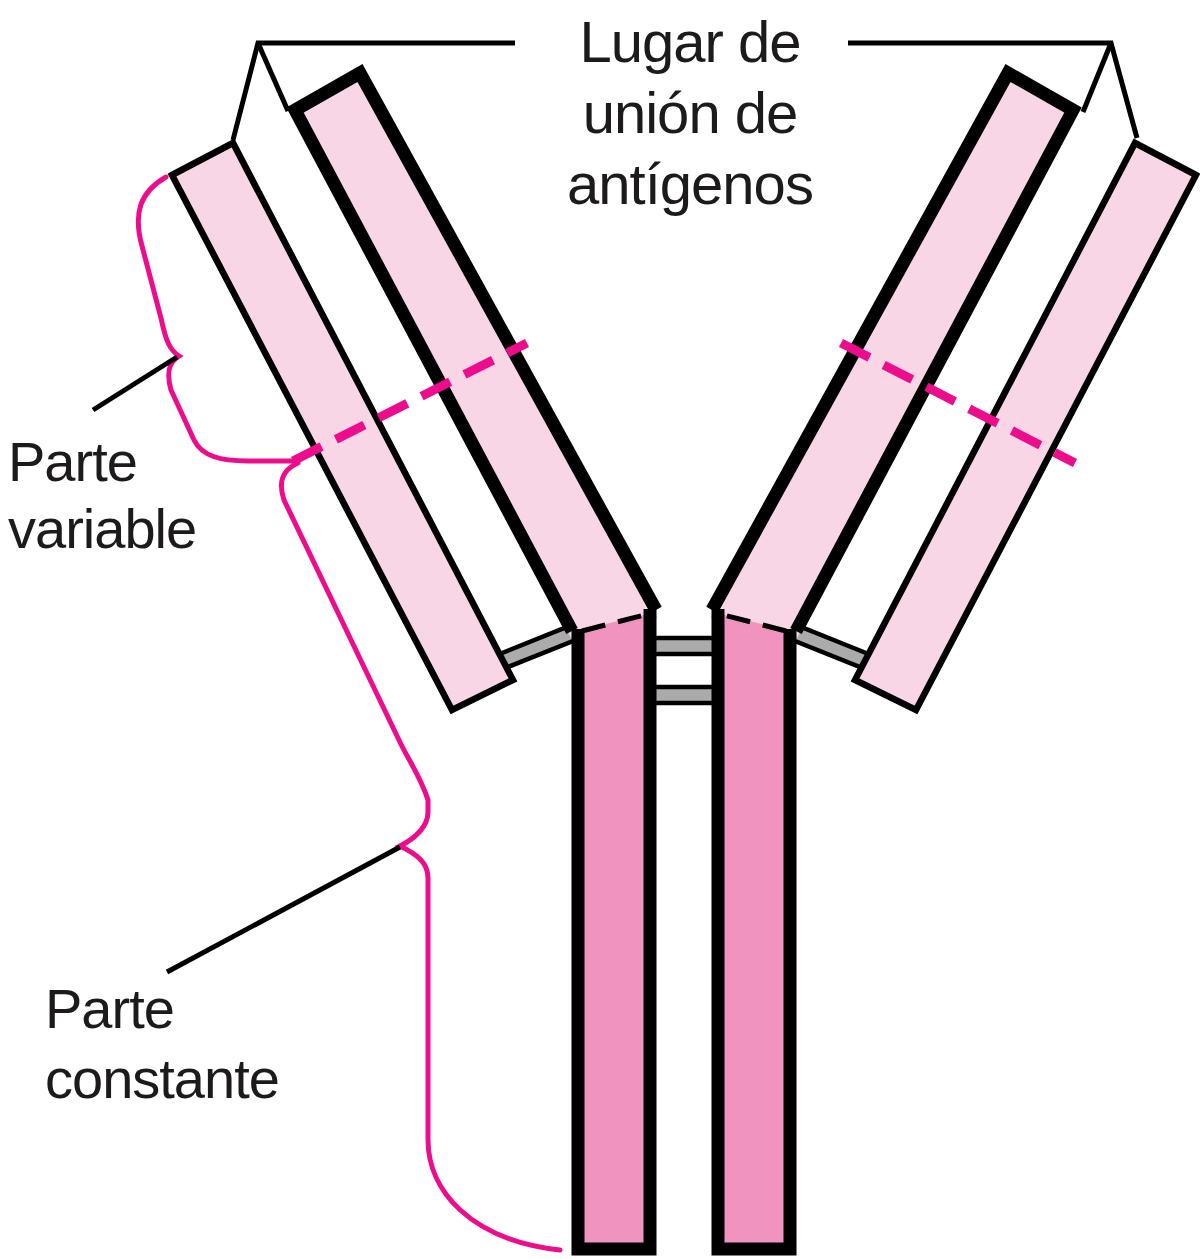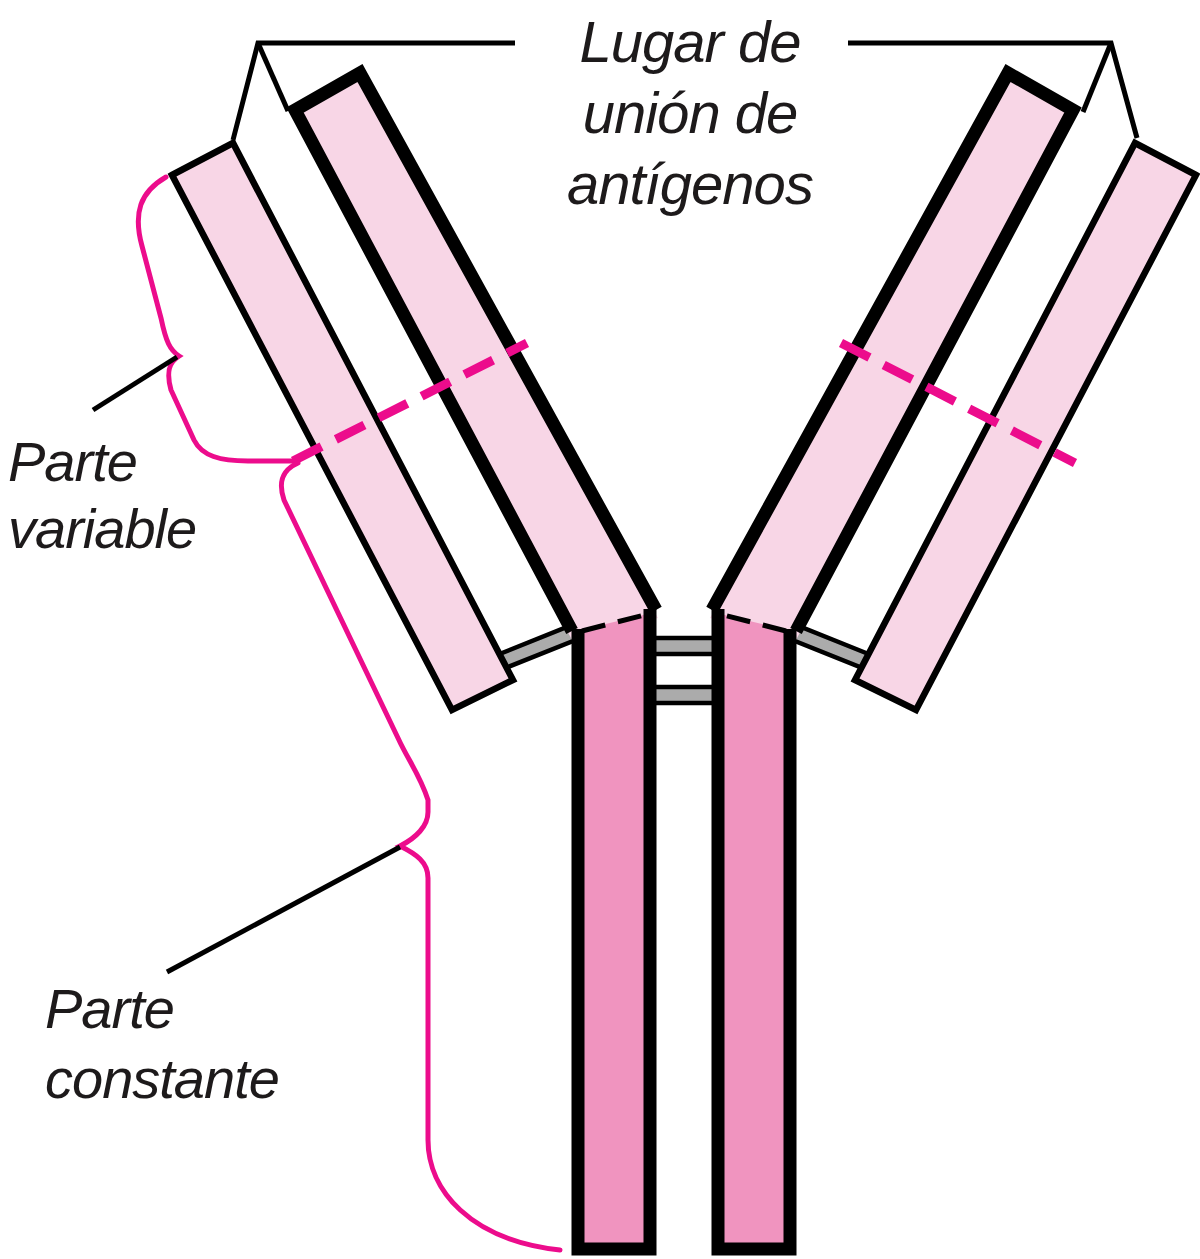--- a/index.html
+++ b/index.html
@@ -9,21 +9,20 @@
     width: 1200px;
     height: 1259px;
     overflow: hidden;
   }
   .stage {
     position: relative;
     width: 1200px;
     height: 1259px;
     background: var(--background, #ffffff);
     font-family: "Liberation Sans", sans-serif;
-    font-style: italic;
   }
   svg { display: block; }
 
   .light-fill  { fill: var(--light-pink, #f8d6e6); }
   .dark-fill   { fill: var(--dark-pink, #f094bf); }
   .gray-fill   { fill: var(--gray, #ababab); stroke: var(--outline, #000); stroke-width: 4.5; }
   .thin-outline  { stroke: var(--outline, #000); stroke-width: 6.5; }
   .thick-outline { fill: none; stroke: var(--outline, #000); stroke-width: 13; stroke-linejoin: miter; }
   .no-stroke { stroke: none; }
 

